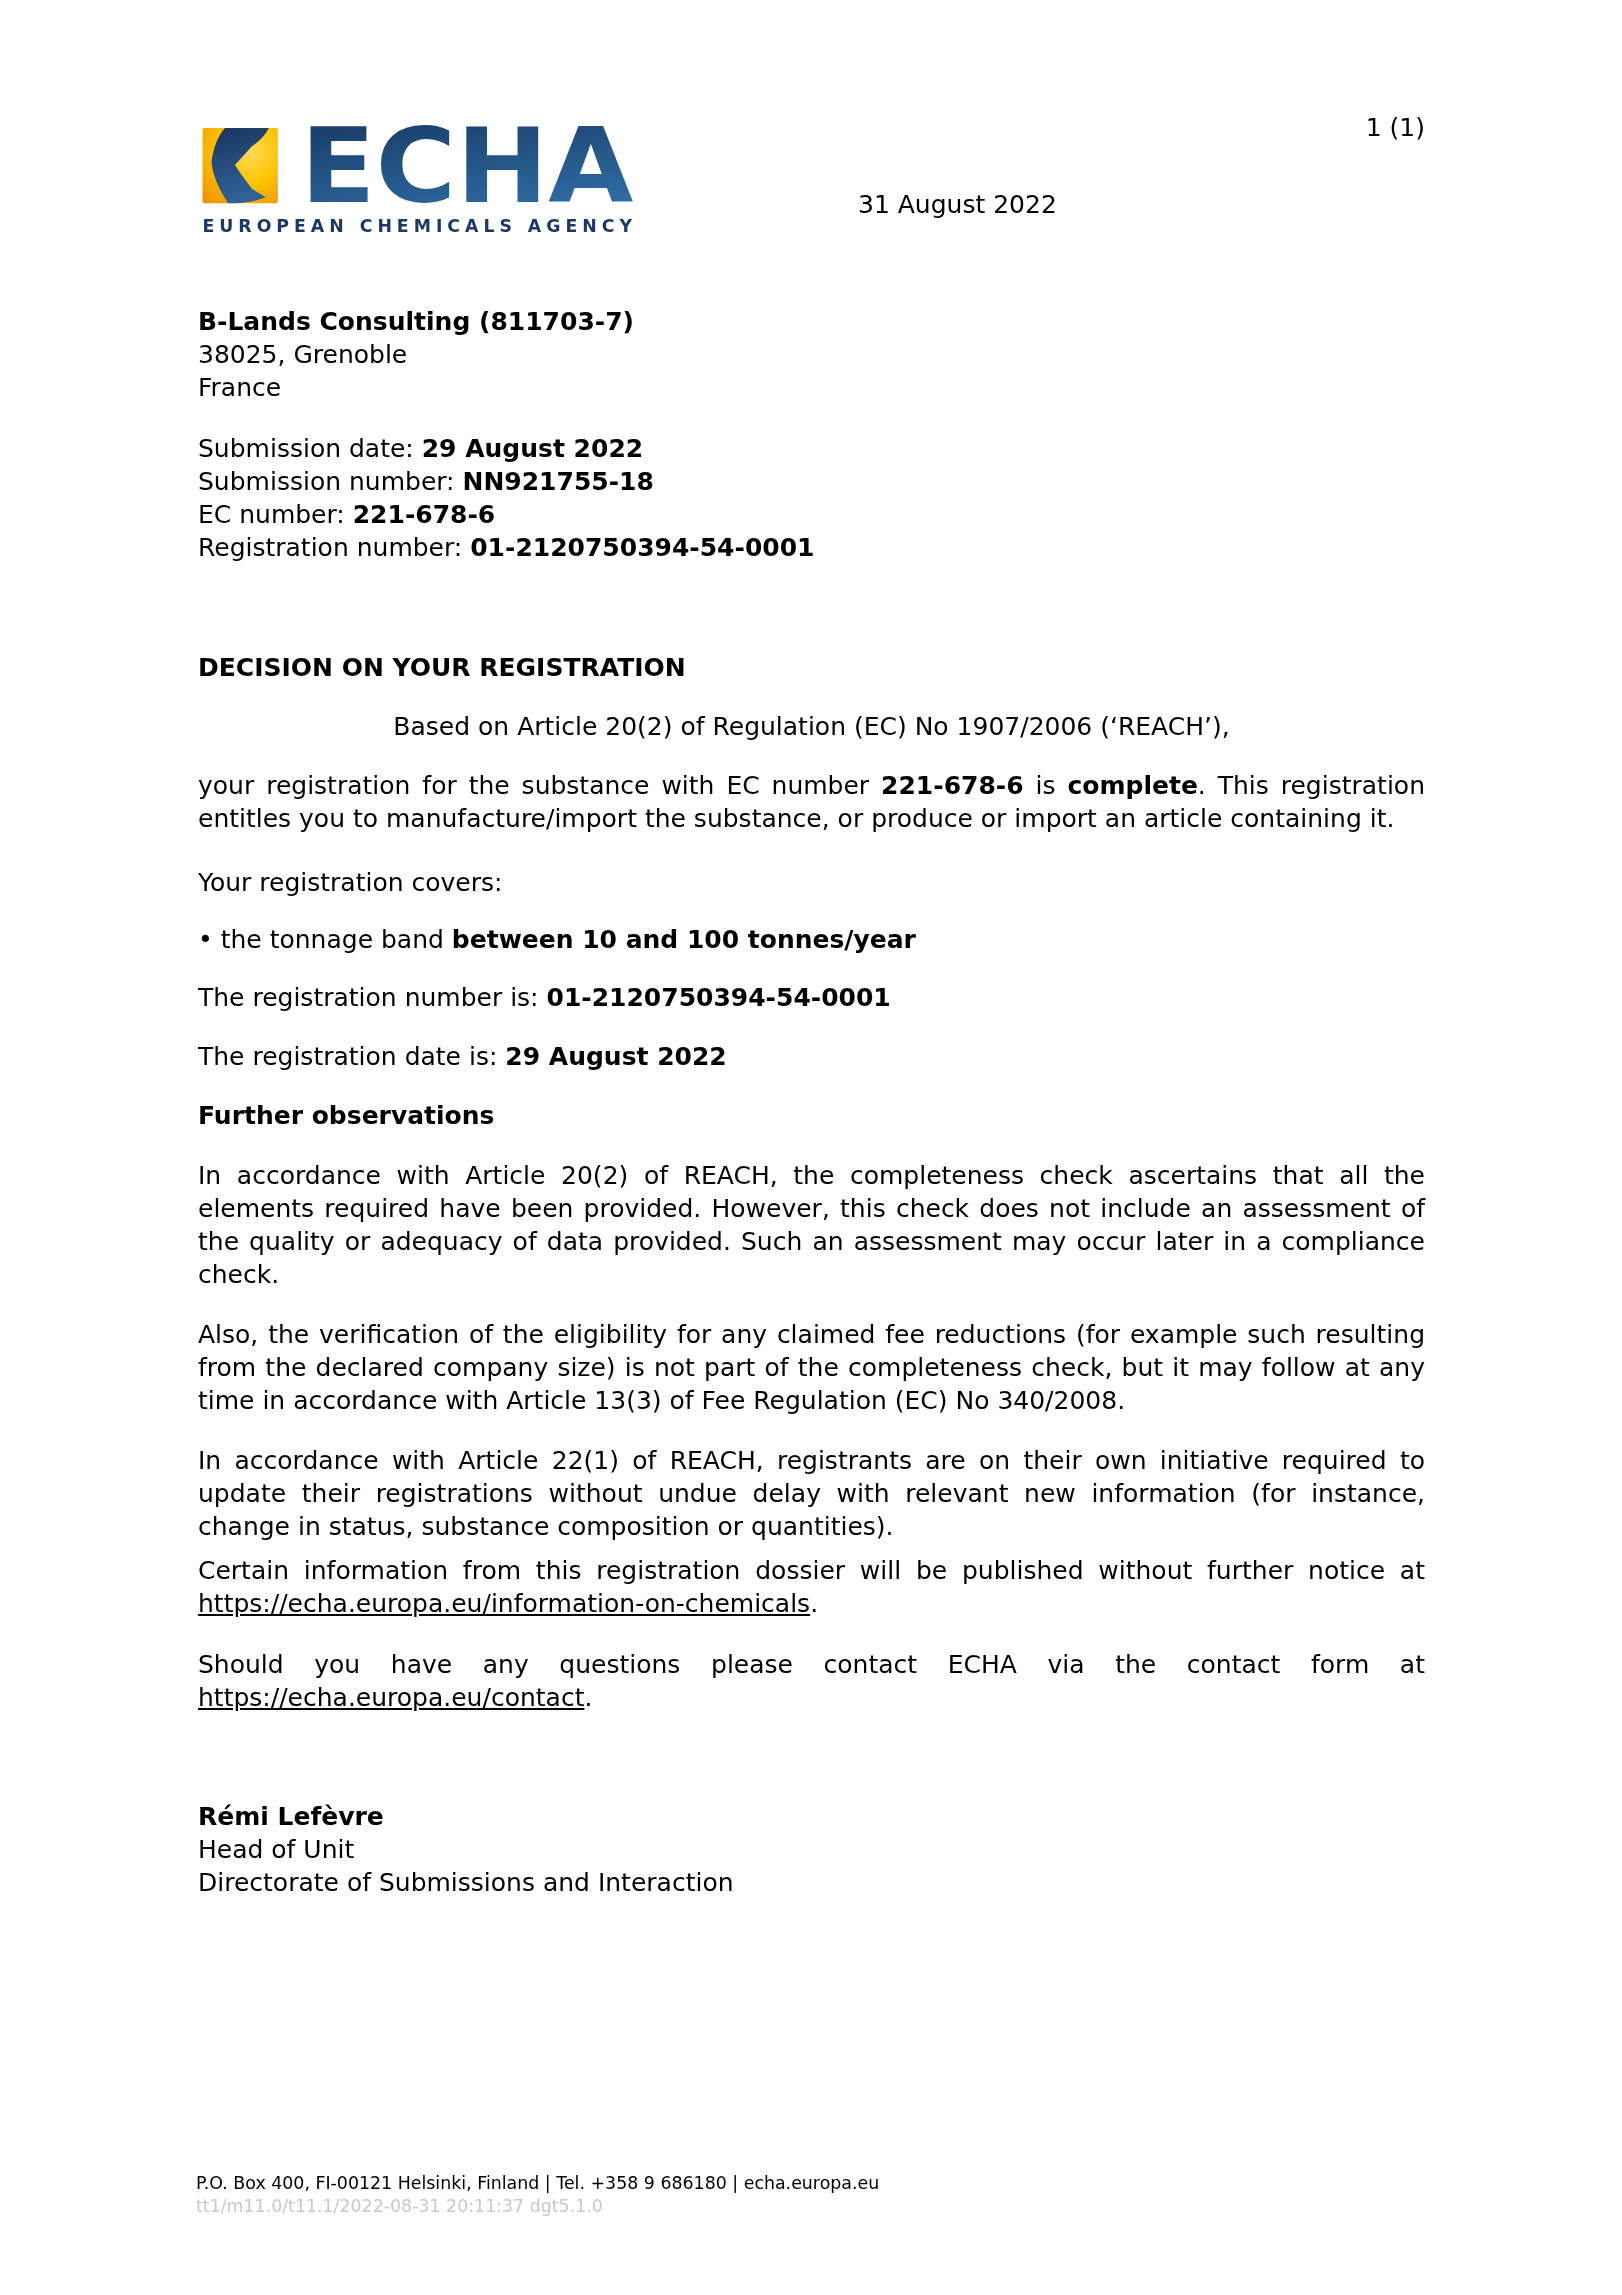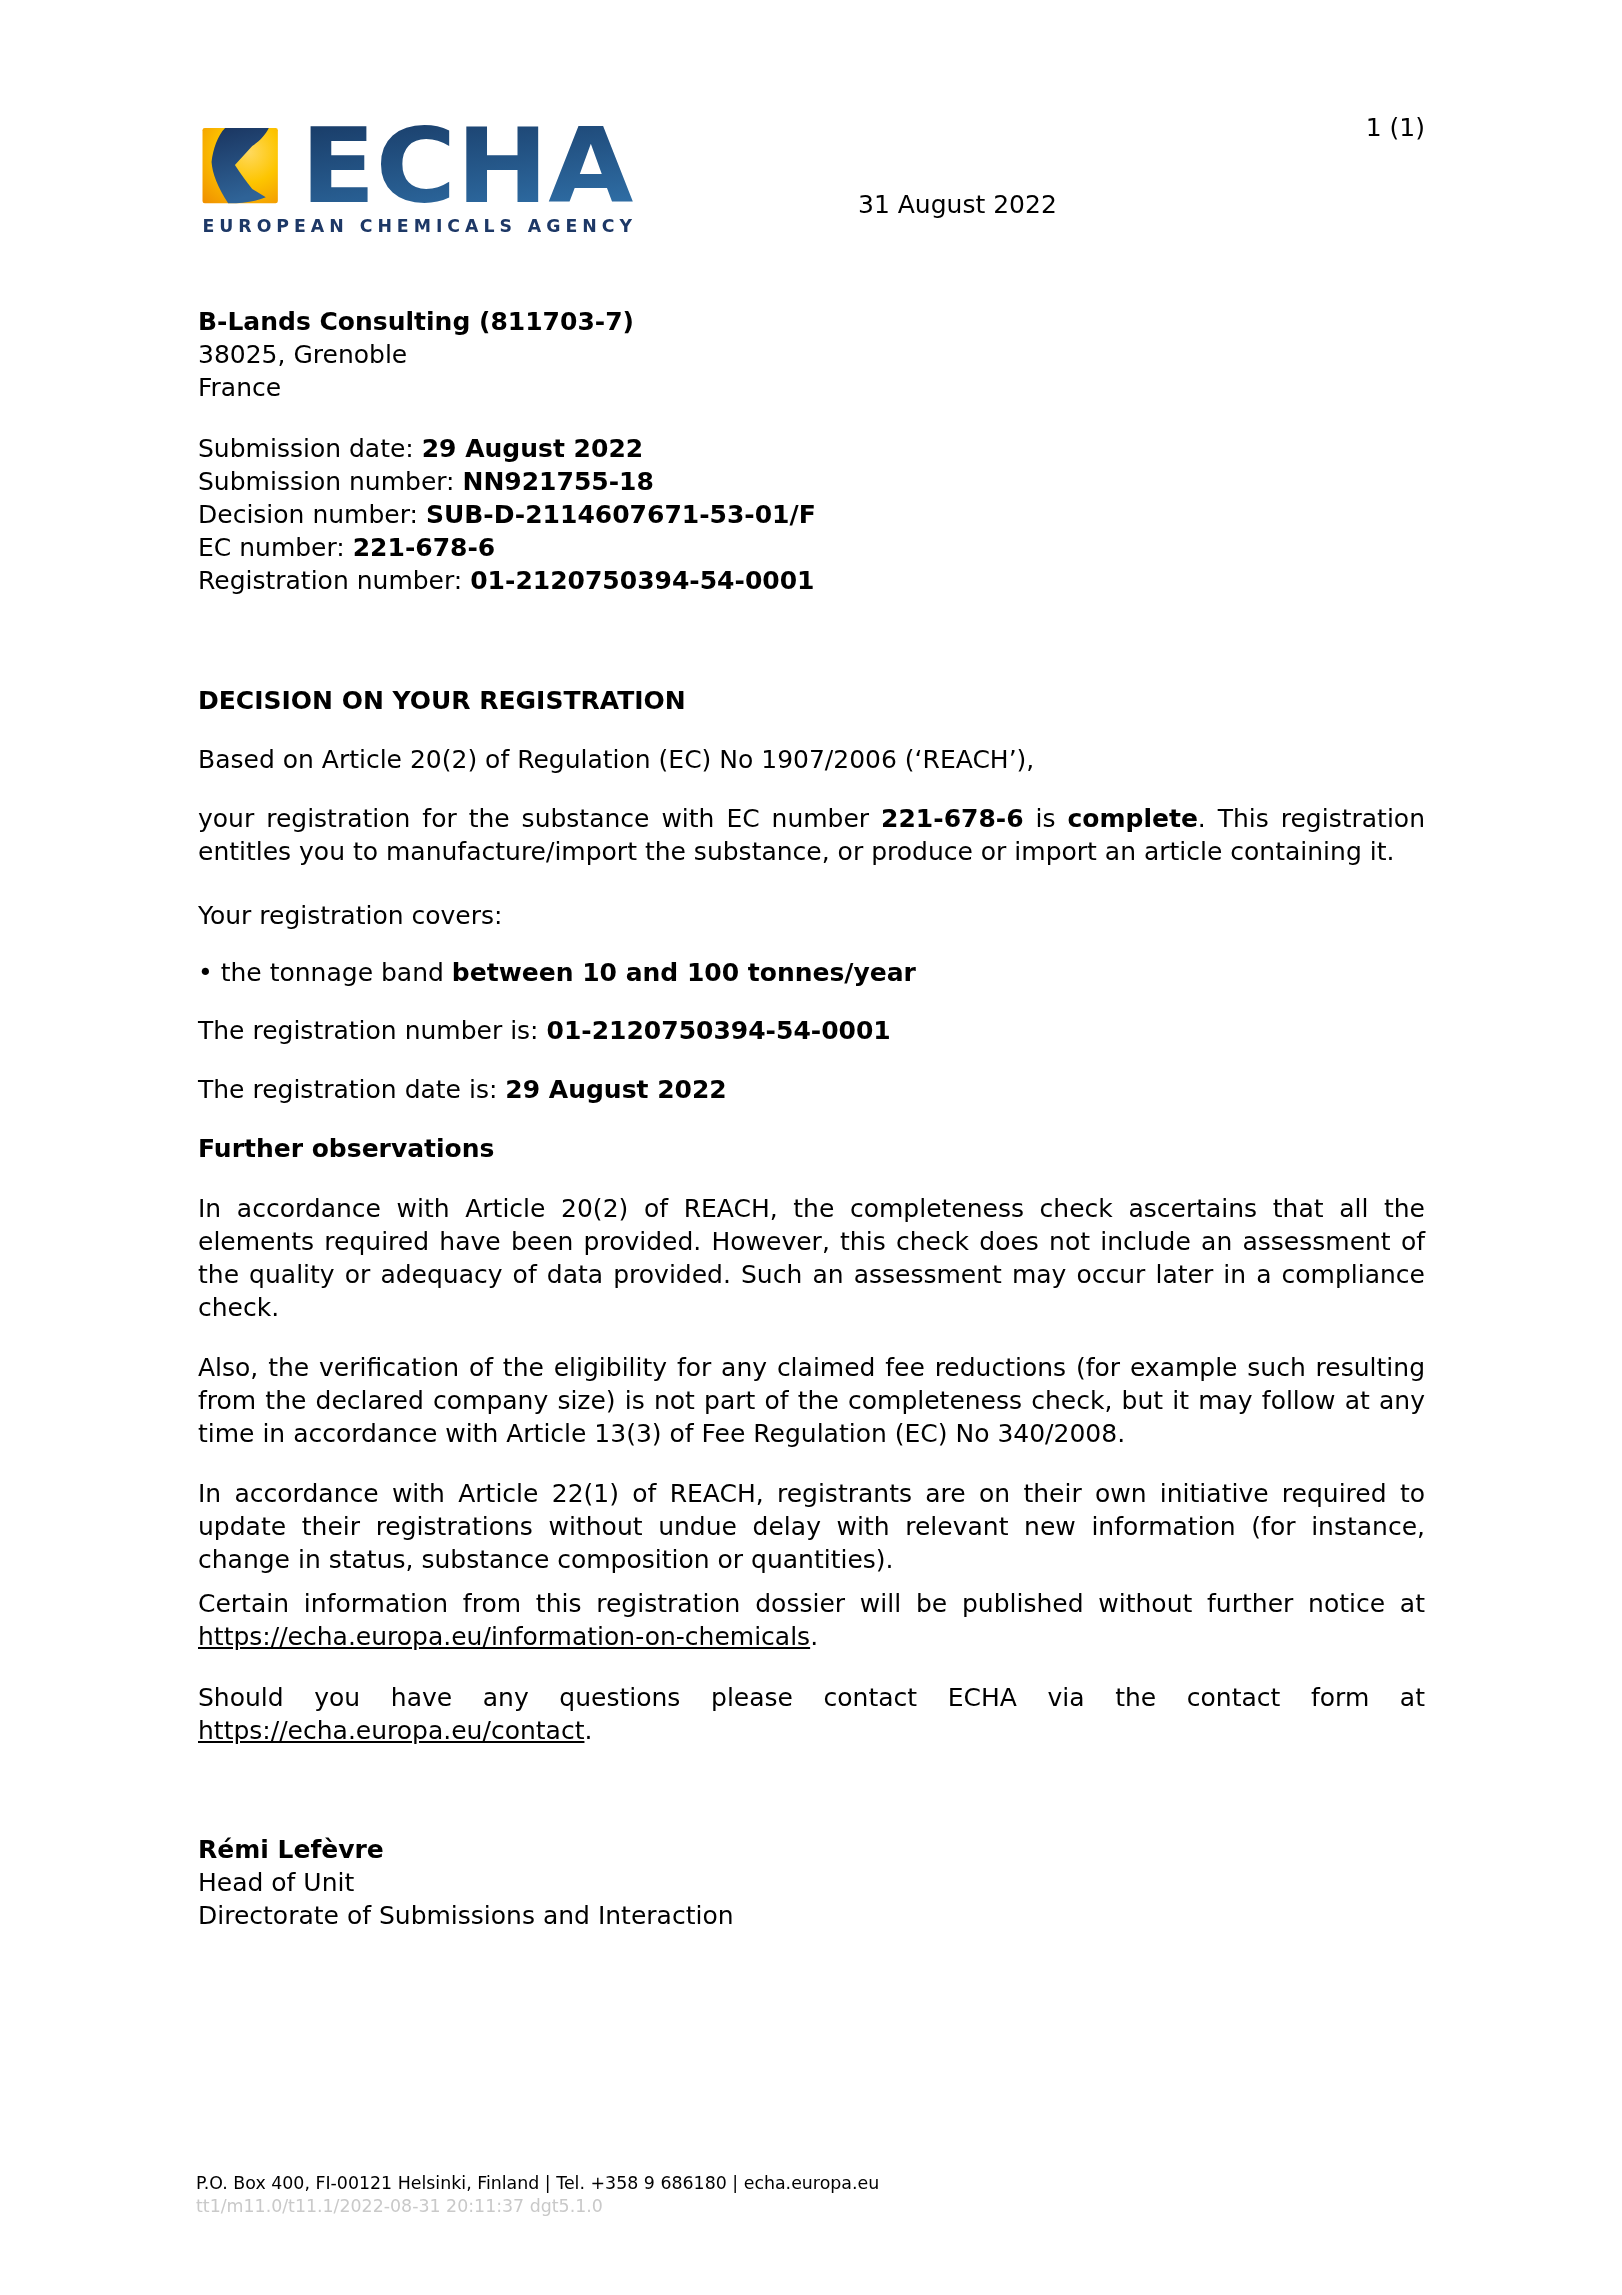--- a/index.html
+++ b/index.html
@@ -66,28 +66,27 @@
 
     <div>
       <div class="b">B-Lands Consulting (811703-7)</div>
       <div>38025, Grenoble</div>
       <div>France</div>
     </div>
 
     <div style="margin-top:28px;">
       <div><span>Submission date: </span><span class="b">29 August 2022</span></div>
       <div><span>Submission number: </span><span class="b">NN921755-18</span></div>
-      <div><span>Decision number: </span><span class="b">SUB-D-2114607671-53-01/F</span></div>
       <div><span>EC number: </span><span class="b">221-678-6</span></div>
       <div><span>Registration number: </span><span class="b">01-2120750394-54-0001</span></div>
     </div>
 
     <p class="b" style="margin-top:87px;">DECISION ON YOUR REGISTRATION</p>
 
-    <p style="margin-top:26px;">Based on Article 20(2) of Regulation (EC) No 1907/2006 (‘REACH’),</p>
+    <p style="margin-top:26px;text-align:center;">Based on Article 20(2) of Regulation (EC) No 1907/2006 (‘REACH’),</p>
 
     <p class="jst" style="margin-top:26.4px;"><span>your registration for the substance with EC number </span><span class="b">221-678-6</span><span> is </span><span class="b">complete</span><span>. This registration entitles you to manufacture/import the substance, or produce or import an article containing it.</span></p>
 
     <p style="margin-top:31px;">Your registration covers:</p>
 
     <p style="margin-top:23.4px;"><span>• the tonnage band </span><span class="b">between 10 and 100 tonnes/year</span></p>
 
     <p style="margin-top:25px;"><span>The registration number is: </span><span class="b">01-2120750394-54-0001</span></p>
 
     <p style="margin-top:26px;"><span>The registration date is: </span><span class="b">29 August 2022</span></p>

